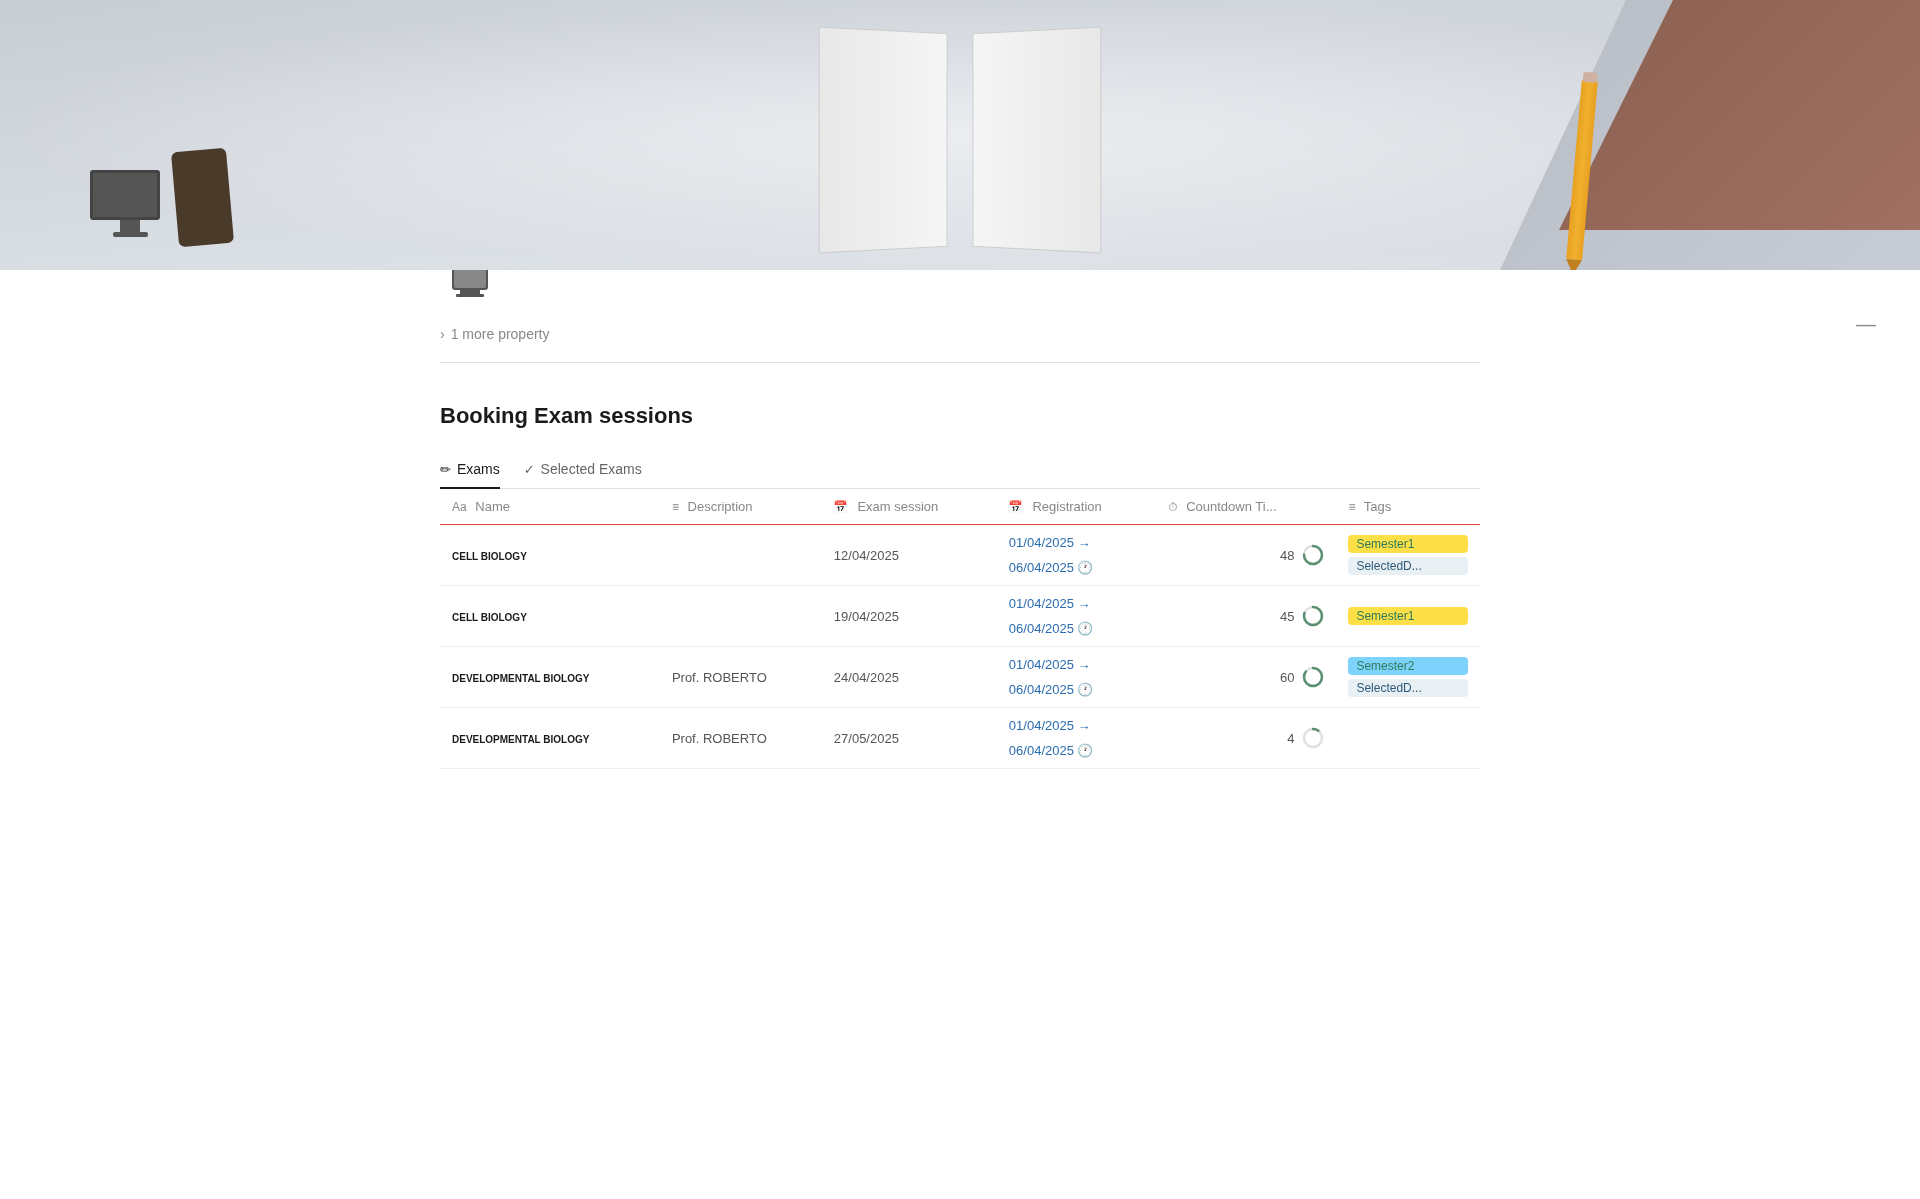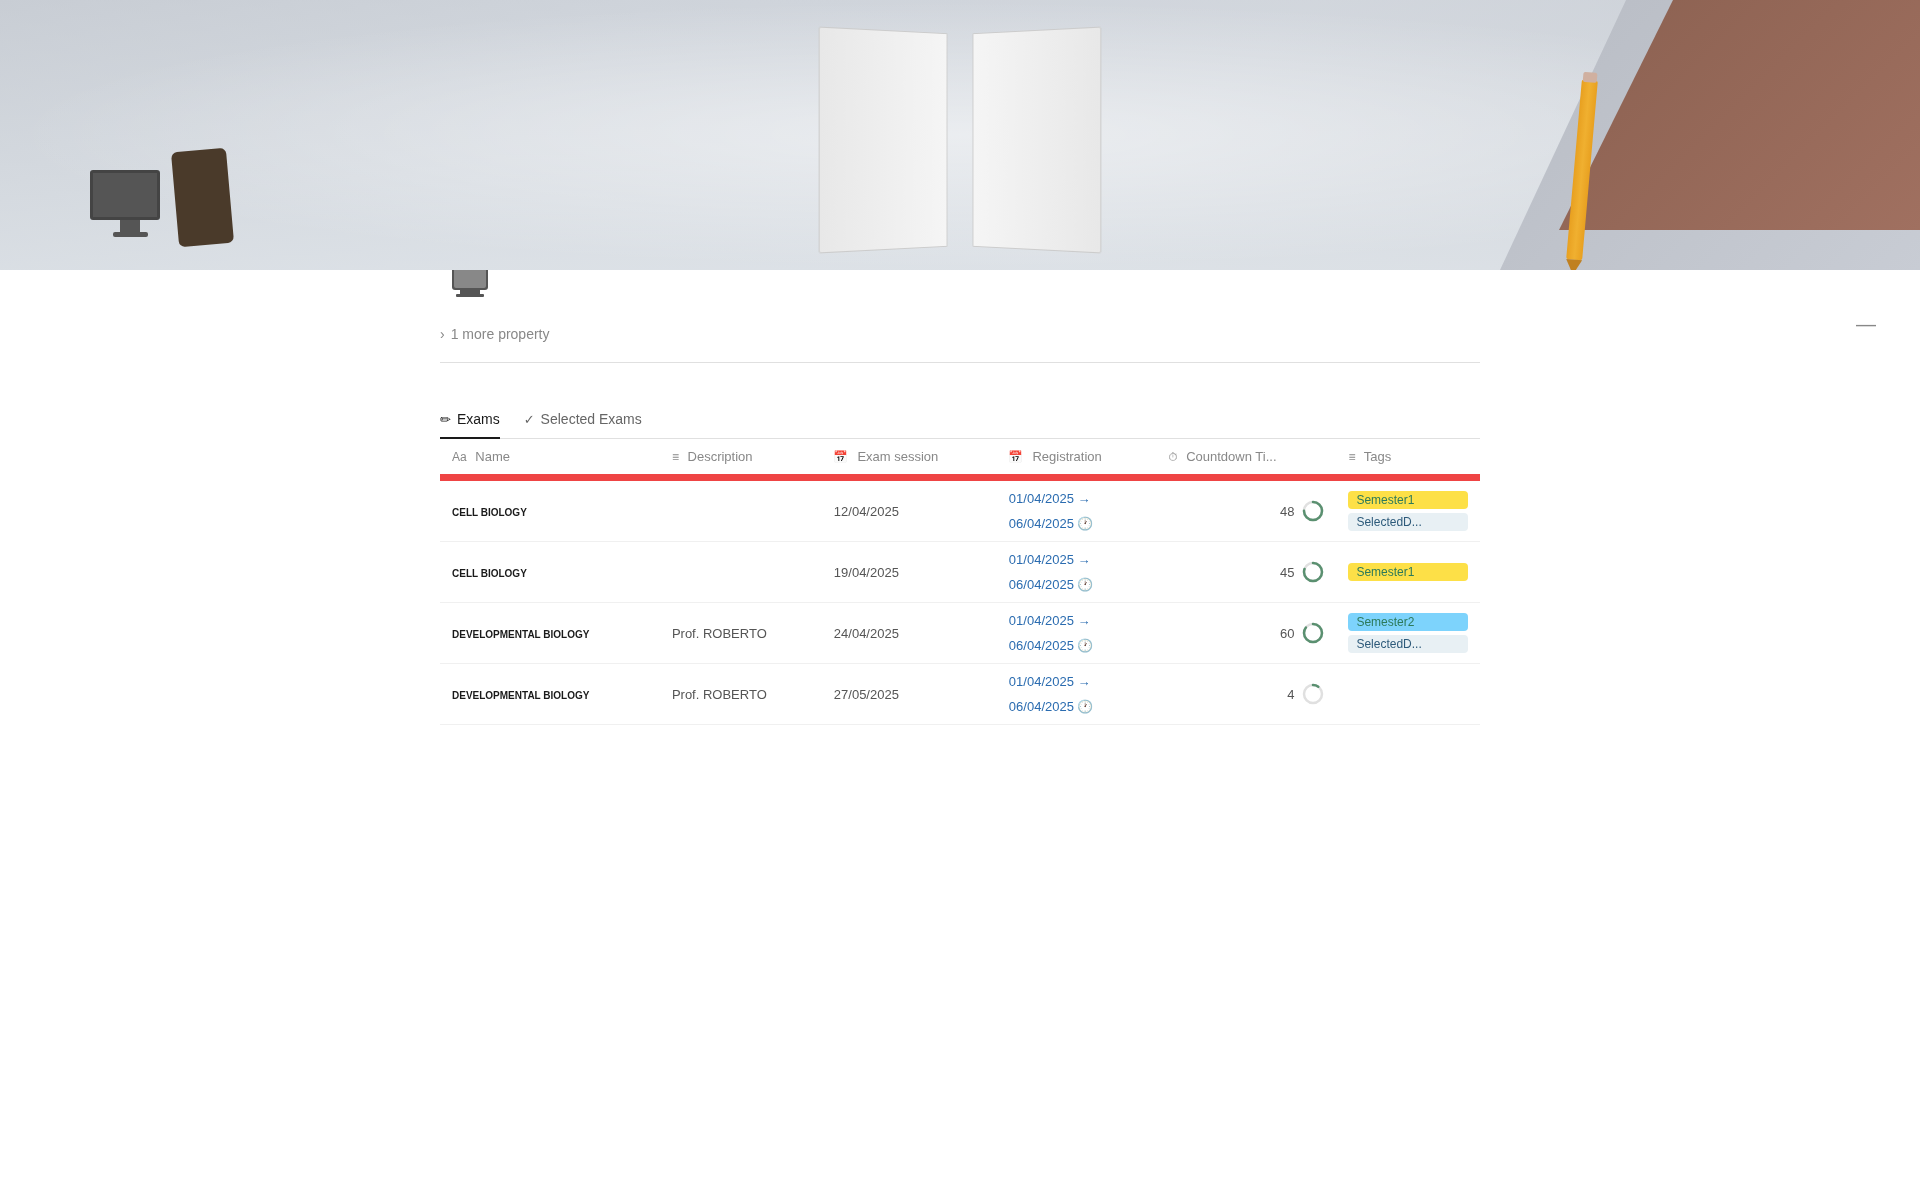--- a/index.html
+++ b/index.html
@@ -235,21 +235,21 @@
       overflow-x: auto;
     }
 
     table {
       width: 100%;
       border-collapse: collapse;
       font-size: 14px;
     }
 
     thead tr {
-      border-bottom: 7px solid #ef4444;
+      border-bottom: 1px solid #ef4444;
     }
 
     th {
       padding: 10px 12px;
       text-align: left;
       font-weight: 500;
       color: #888;
       font-size: 13px;
       white-space: nowrap;
     }
@@ -396,20 +396,21 @@
   </div>
 
 
   <div class="more-property">
     <span>›</span>
     <span>1 more property</span>
   </div>
 
   <div class="divider"></div>
 
+  <h2 class="section-title">Booking Exam sessions</h2>
 
   <div class="tabs">
     <div class="tab active">
       <span class="tab-icon">✏</span>
       <span>Exams</span>
     </div>
     <div class="tab">
       <span class="tab-icon">✓</span>
       <span>Selected Exams</span>
     </div>

